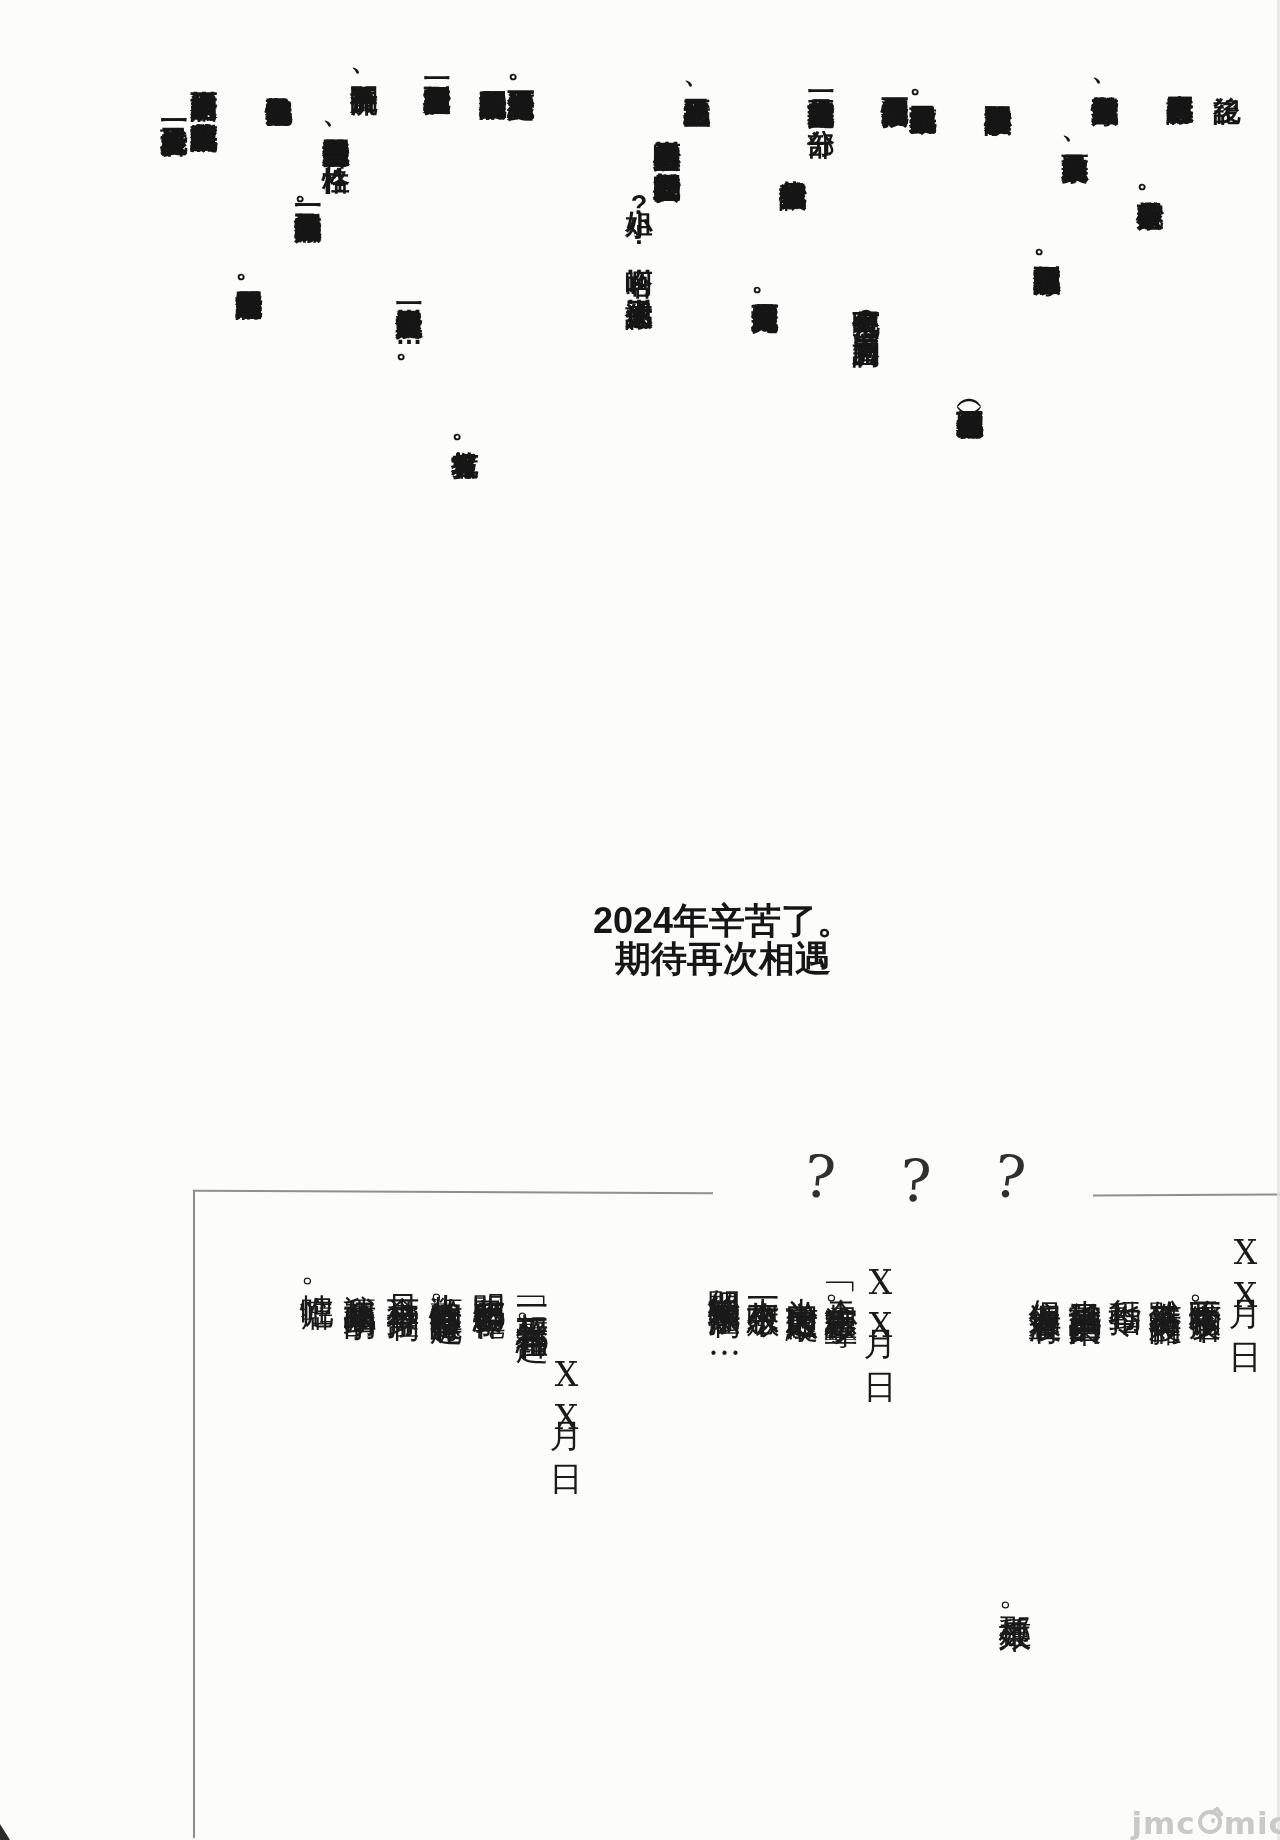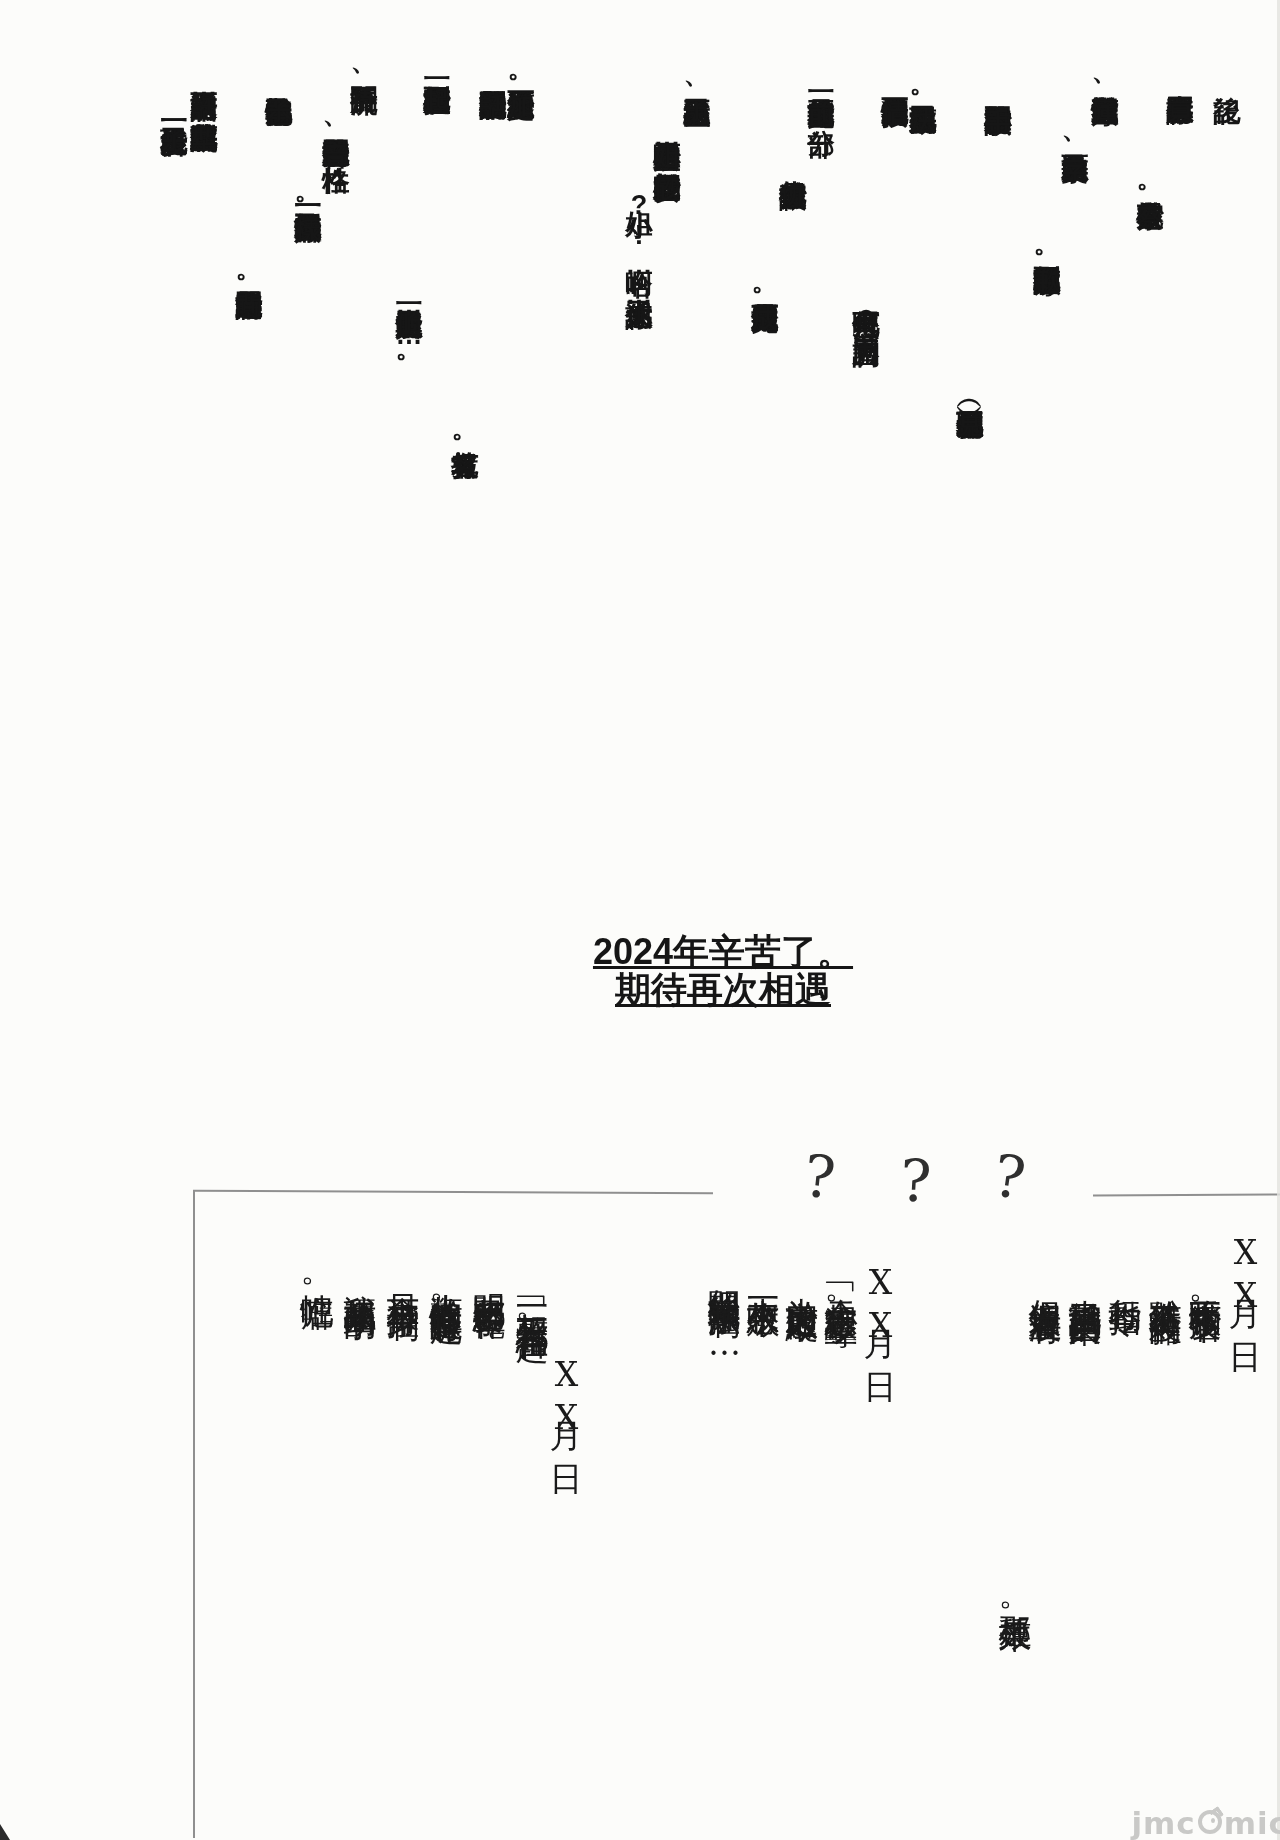--- a/index.html
+++ b/index.html
@@ -18,25 +18,24 @@
   }
   .vcol{display:block;}
   
   .afterword{
     top:65px;right:39px;height:628px;
     font:700 27px/28px "Liberation Sans",sans-serif;
     letter-spacing:0;
   }
   
   .center-msg{
-    position:absolute;top:933px;left:723px;transform:translateX(-50%);
+    position:absolute;top:902px;left:723px;transform:translateX(-50%);
     text-align:center;color:#161616;
     font:700 36px/38px "Liberation Sans",sans-serif;
     white-space:nowrap;
-    text-decoration:underline;
   }
   
   .qmark{
     position:absolute;color:#2f2f2f;
     font:400 58px/58px "DejaVu Serif",serif;
   }
   
   .rule{position:absolute;background:#8f8f8f;}
   
   .diary{

